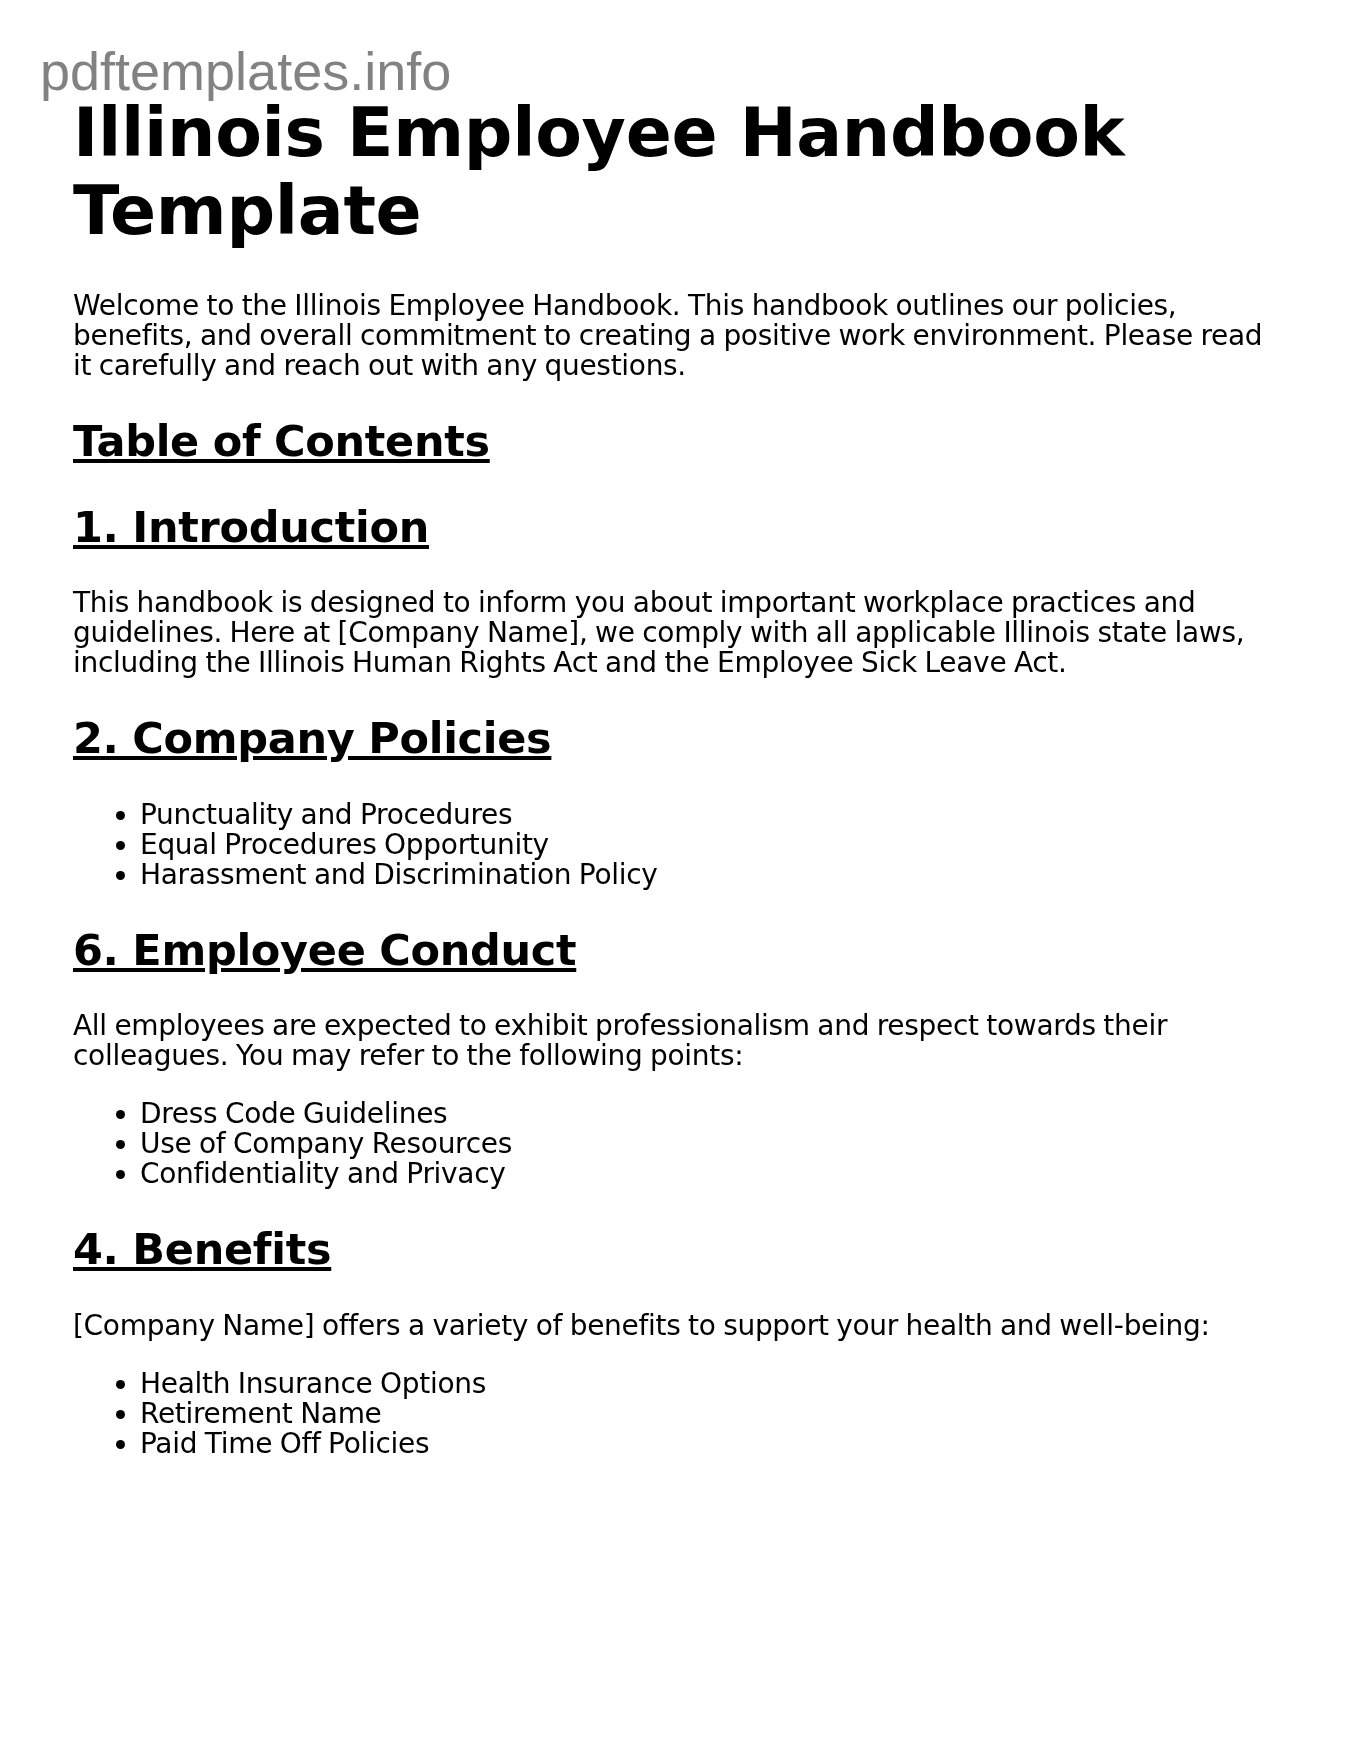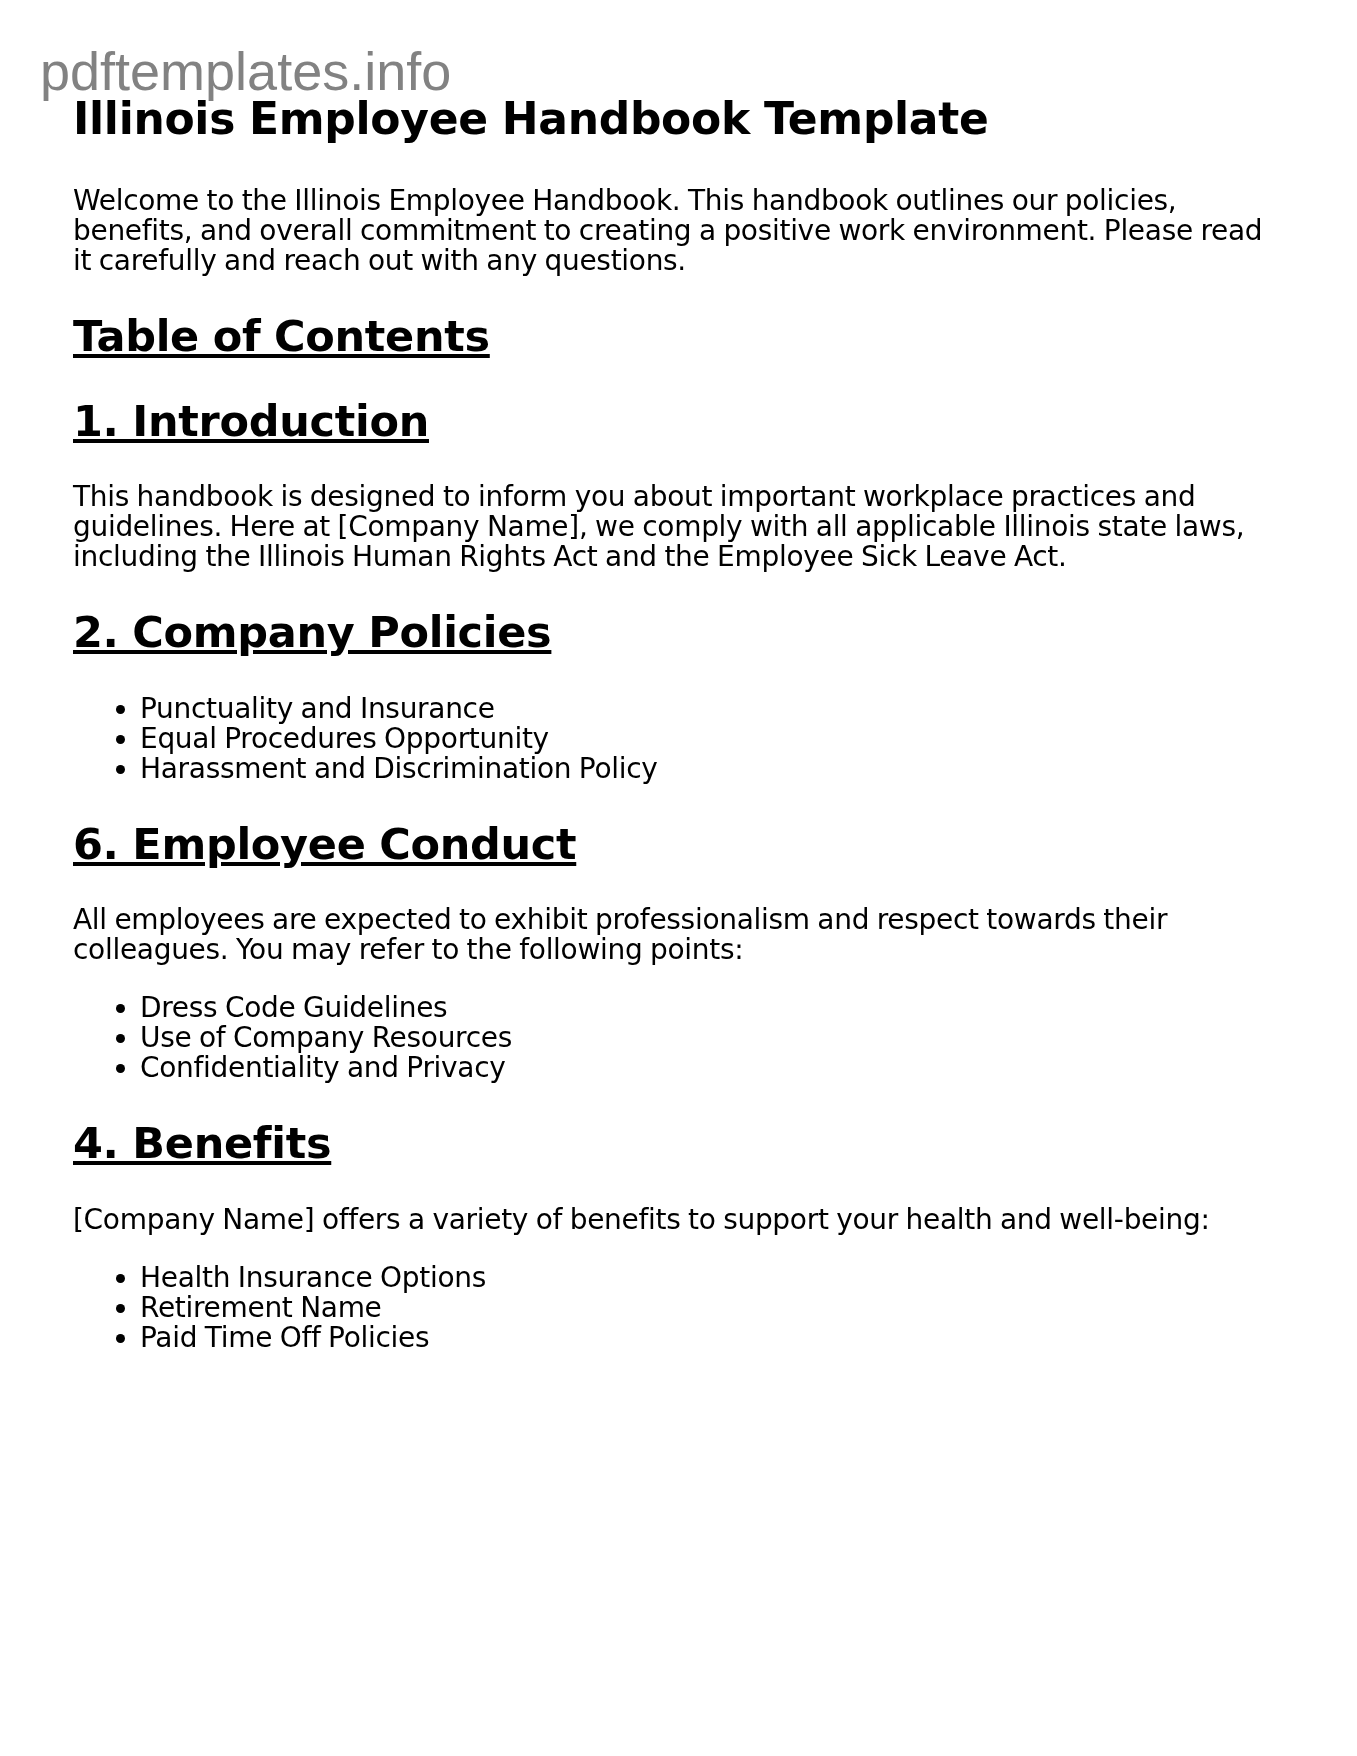--- a/index.html
+++ b/index.html
@@ -13,21 +13,21 @@
   .page{box-sizing:border-box;width:1357px;padding:0 73px;}
   .watermark{
     font-family:Liberation Sans, sans-serif;
     font-size:54px;line-height:1;
     color:#828282;
     margin:44px 0 0 -33px;
     letter-spacing:0;word-spacing:0;
     white-space:nowrap;
   }
   h1{
-    font-size:44px;line-height:1.15;font-weight:bold;
+    font-size:68px;line-height:1.15;font-weight:bold;
     margin:-4px 0 41px 0;
   }
   h2{
     font-size:43px;line-height:1.15;font-weight:bold;
     margin:36px 0;
     text-decoration:underline;
   }
   p{margin:28px 0;}
   ol,ul{margin:28px 0;padding-left:67px;}
   li{line-height:30px;}
@@ -51,21 +51,21 @@
   <div>
   <section>
     <h2>1. Introduction</h2>
     <p><span>This handbook is designed to inform you about important workplace practices and guidelines. Here at </span><strong>[Company Name]</strong><span>, we comply with all applicable Illinois state laws, including the Illinois Human Rights Act and the Employee Sick Leave Act.</span></p>
 
   </section>
 
   <section>
     <h2>2. Company Policies</h2>
     <ul>
-          <li>Punctuality and Insurance</li>
+          <li>Punctuality and Procedures</li>
           <li>Equal Procedures Opportunity</li>
           <li>Harassment and Discrimination Policy</li>
         </ul>
   </section>
 
   <section>
     <h2>6. Employee Conduct</h2>
     <p><span>All employees are expected to exhibit professionalism and respect towards their colleagues. You may refer to the following points:</span></p>
     <ul>
           <li>Dress Code Guidelines</li>

